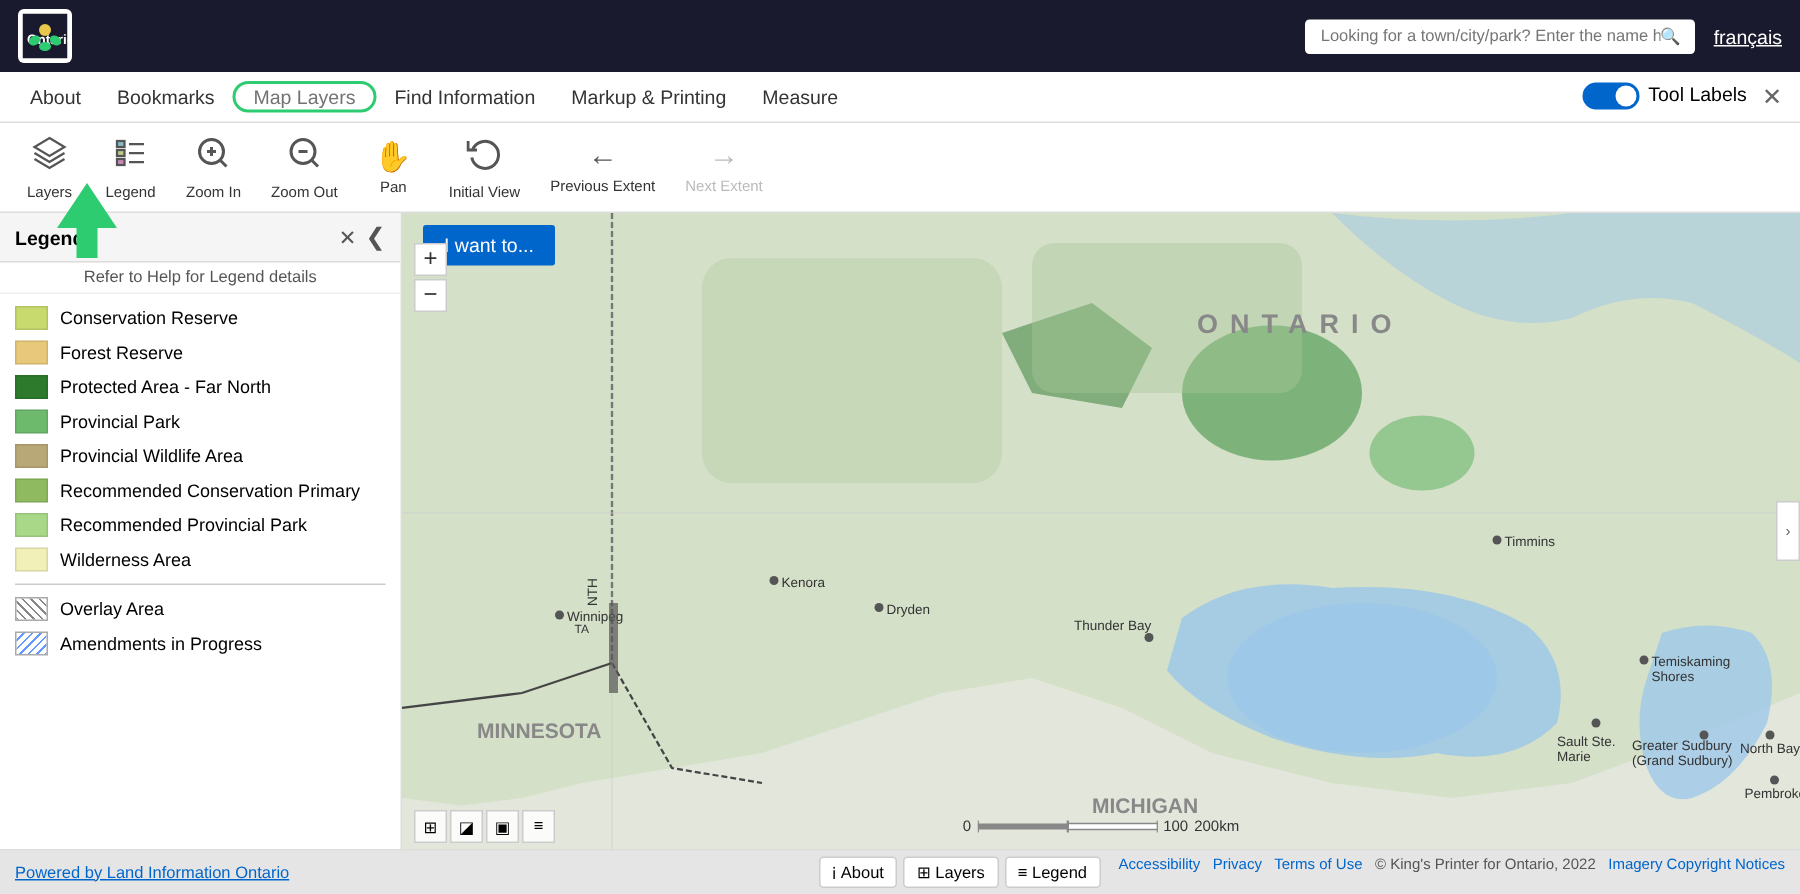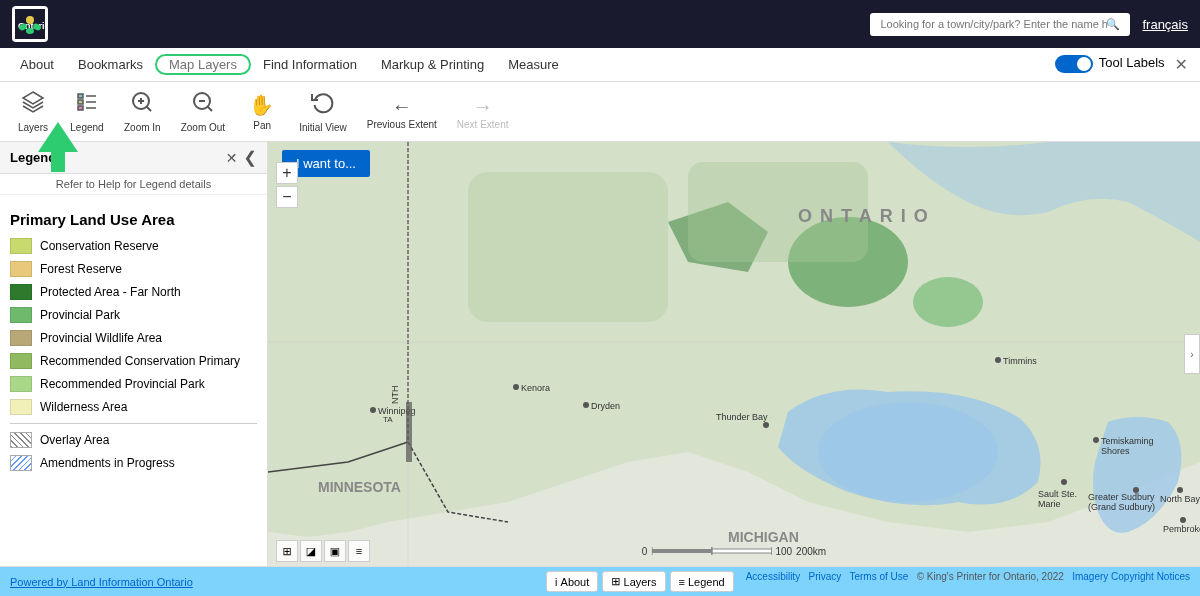--- a/index.html
+++ b/index.html
@@ -206,21 +206,21 @@
       display: flex; gap: 2px;
     }
     .map-nav-icon {
       background: rgba(255,255,255,0.85); border: 1px solid #ccc;
       width: 22px; height: 22px; display: flex; align-items: center; justify-content: center;
       font-size: 11px; cursor: pointer;
     }
 
     
     #bottom-bar {
-      height: 30px; background: #7dd3fc; border-top: 1px solid #ddd;
+      height: 30px; background: #e5e5e5; border-top: 1px solid #ddd;
       display: flex; align-items: center; padding: 0 10px;
       justify-content: space-between;
     }
     #powered-by { font-size: 11px; color: #0066cc; cursor: pointer; text-decoration: underline; }
     #bottom-right { display: flex; gap: 4px; }
     .bottom-icon-btn {
       display: flex; align-items: center; gap: 3px; padding: 2px 8px;
       border: 1px solid #ccc; background: #fff; border-radius: 3px;
       font-size: 11px; cursor: pointer;
     }
@@ -369,21 +369,20 @@
       <span id="legend-title">Legend</span>
       <div id="legend-header-icons">
         <span id="legend-close">✕</span>
         <span id="legend-nav">❮</span>
       </div>
     </div>
     <div id="legend-help">
       <span>Refer to Help for Legend details</span>
     </div>
     <div id="legend-content">
-      <div class="legend-section-title">Primary Land Use Area</div>
 
       <div class="legend-item">
         <div class="legend-swatch" style="background:#c8d96e;"></div>
         <span>Conservation Reserve</span>
       </div>
       <div class="legend-item">
         <div class="legend-swatch" style="background:#e8c87a;"></div>
         <span>Forest Reserve</span>
       </div>
       <div class="legend-item">

